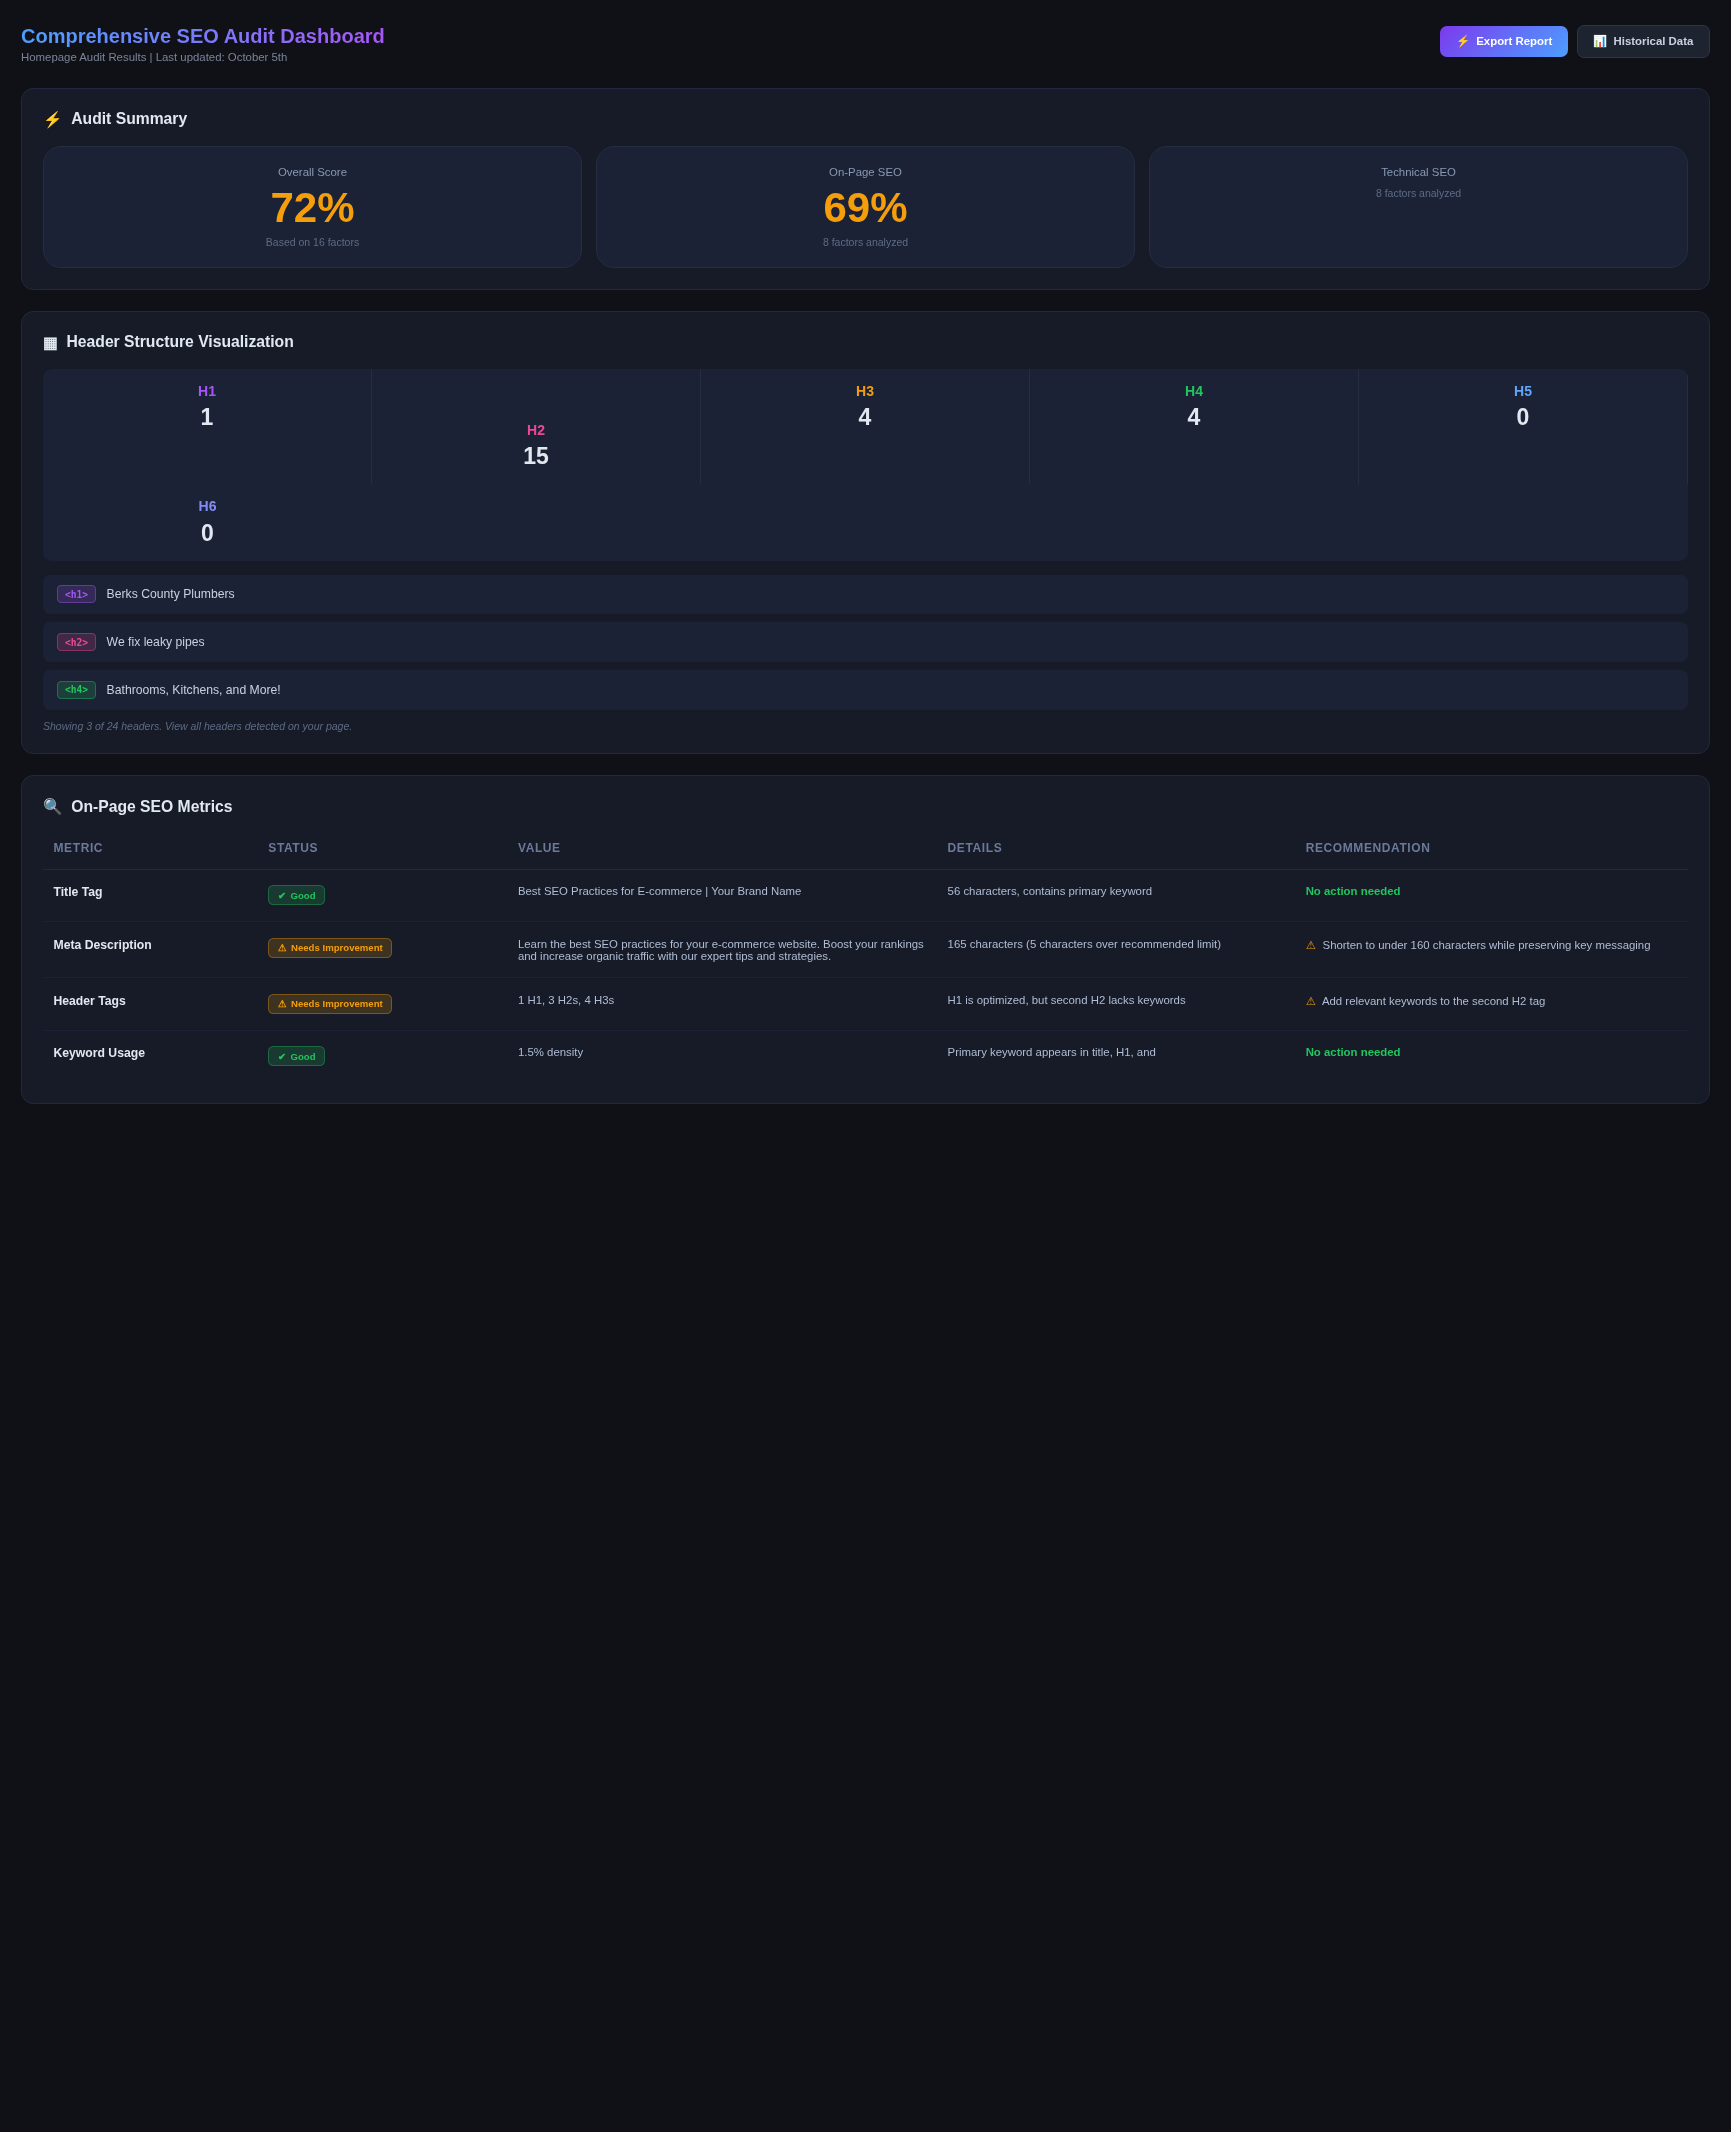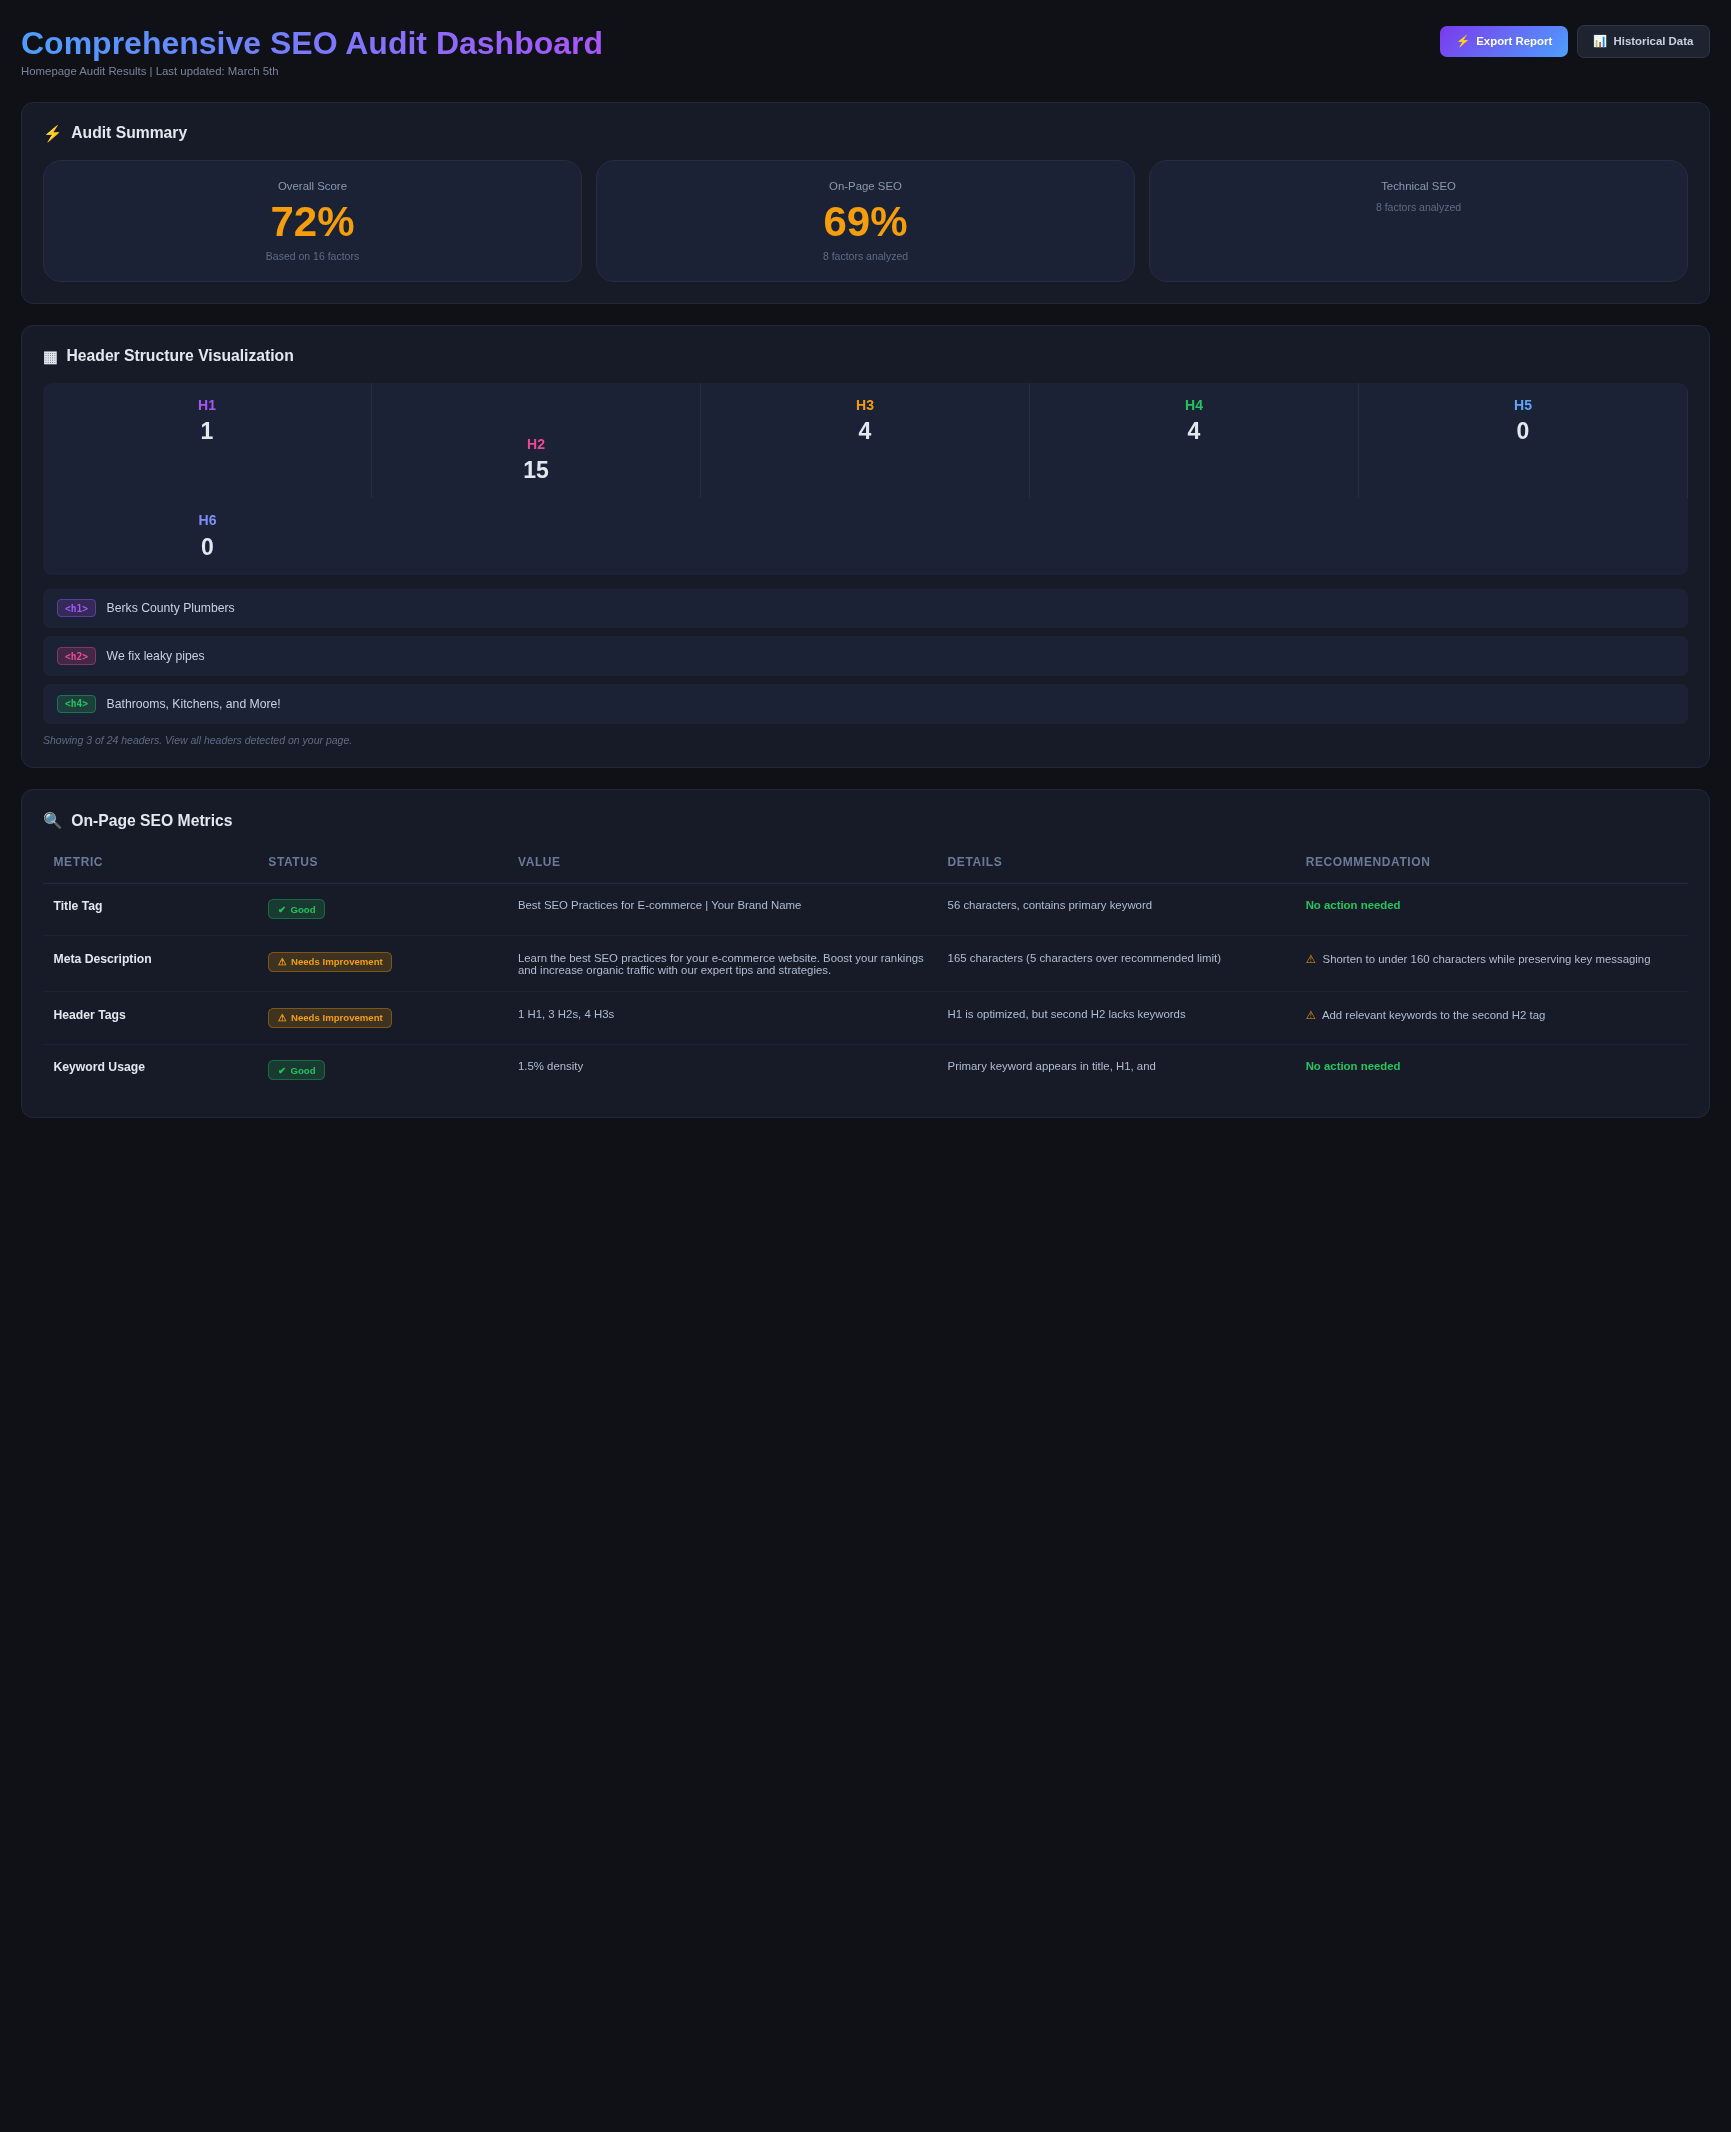--- a/index.html
+++ b/index.html
@@ -12,21 +12,21 @@
       padding: 24.5px 21px;
     }
     
     .page-header {
       display: flex;
       justify-content: space-between;
       align-items: flex-start;
       margin-bottom: 24.5px;
     }
     .page-title {
-      font-size: 32px;
+      font-size: 20px;
       font-weight: 800;
       background: linear-gradient(90deg, #4c9fff, #a855f7);
       -webkit-background-clip: text;
       -webkit-text-fill-color: transparent;
     }
     .page-subtitle {
       color: #7a8499;
       font-size: 11.4px;
       margin-top: 3.5px;
     }
@@ -239,21 +239,21 @@
     .col-value { width: 210px; }
     .col-details { width: 175px; }
     .col-rec { width: 192px; }
   </style>
 </head>
 <body>
 
 <div class="page-header">
   <div>
     <h1 class="page-title">Comprehensive SEO Audit Dashboard</h1>
-    <p class="page-subtitle">Homepage Audit Results | Last updated: March 5th</p>
+    <p class="page-subtitle">Homepage Audit Results | Last updated: October 5th</p>
   </div>
   <div class="header-buttons">
     <button class="btn-export">
       <span>⚡</span>
       <span>Export Report</span>
     </button>
     <button class="btn-historical">
       <span>📊</span>
       <span>Historical Data</span>
     </button>

